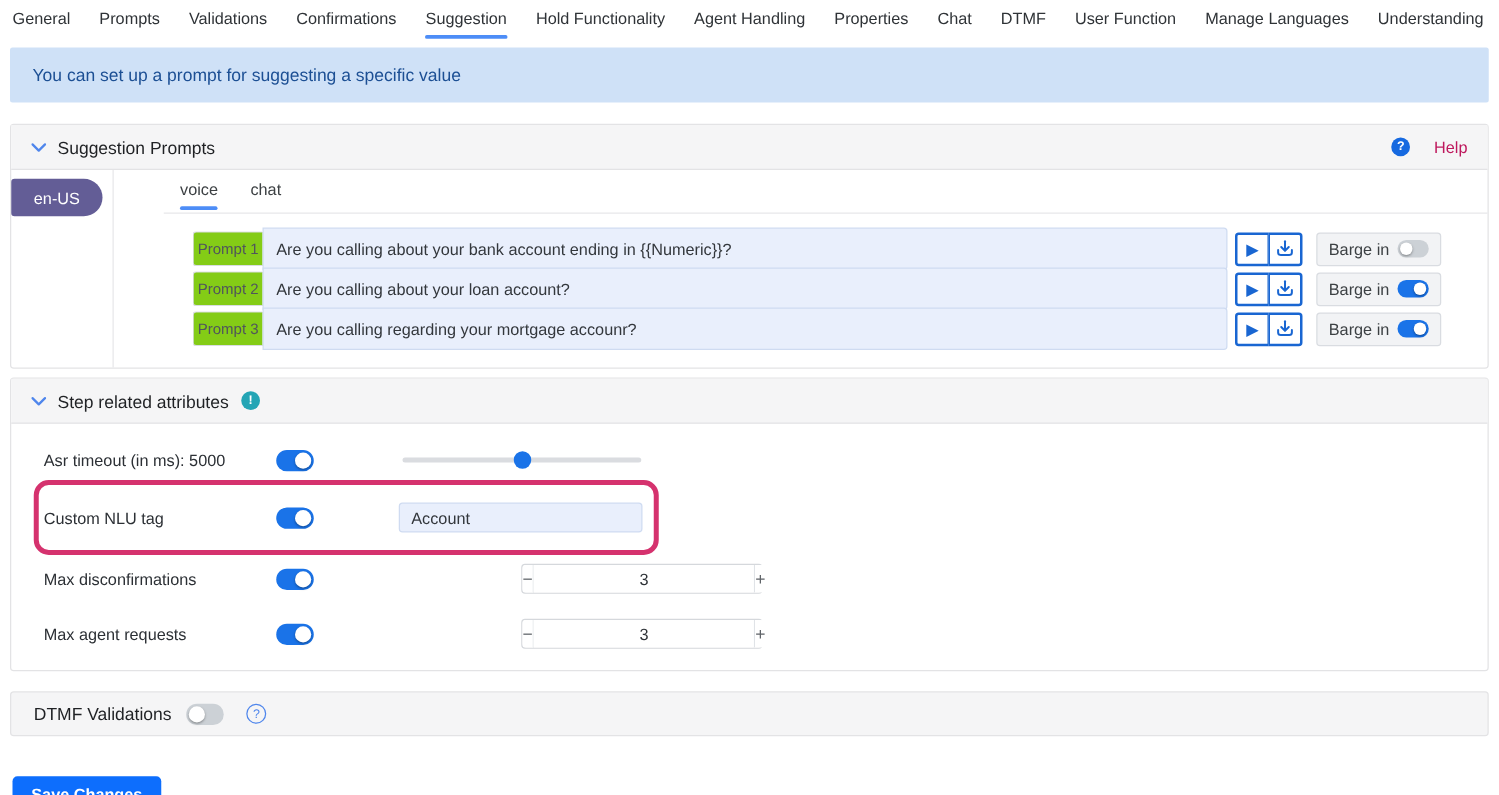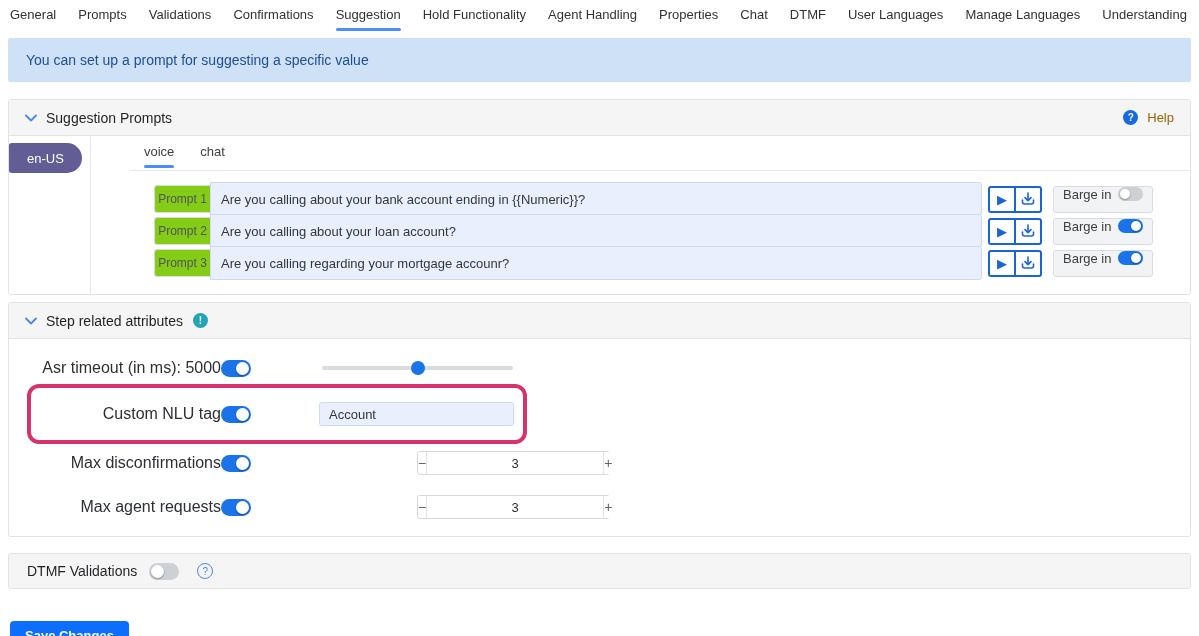--- a/index.html
+++ b/index.html
@@ -22,21 +22,21 @@
   .card { margin:0 8px; border:1px solid #e3e3e5; border-radius:3px; background:#fff; }
   .card-header { background:#f5f5f6; height:36px; display:flex; align-items:center;
          padding:0 16px; border-bottom:1px solid #e3e3e5; }
   .card-title { font-size:14px; color:#1f2124; margin-left:9px; }
   .chev { display:inline-flex; align-items:center; cursor:pointer; }
   .spacer { flex:1; }
   .circle-icon { width:15px; height:15px; border-radius:50%; color:#fff; font-size:10px;
          font-weight:bold; display:inline-flex; align-items:center; justify-content:center; }
   .help-circle { background:#1669e0; }
   .info-circle { background:#24a5b5; margin-left:10px; }
-  .help-label { font-size:13px; color:#a16207; margin-left:9px; cursor:pointer; }
+  .help-label { font-size:13px; color:#be185d; margin-left:19px; cursor:pointer; }
 
   .card1 { margin-top:17px; }
   .card1-body { display:flex; min-height:154px;gap:40px; }
   .lang-col { width:82px; border-right:1px solid #e8e8ea; }
   .lang-pill { margin-top:7px; width:73px; height:30px; background:#635d96; color:#fff;
          font-size:13px; display:flex; align-items:center; justify-content:center;
          border-radius:3px 17px 17px 3px; cursor:pointer; }
   .right-area { flex:1; }
   .mode-tabs { display:flex; height:35px; border-bottom:1px solid #e8e8ea; }
   .mode-tab { padding:8px 13px 0 13px; font-size:13px; color:#3c4043; cursor:pointer;
@@ -52,38 +52,38 @@
   .prompt-input { width:772px; height:28px; background:#e9effc; border:1px solid #cfdbf1;
          border-radius:0 3px 3px 0; font-size:13px; color:#33373c; padding:16px 10px;
          font-family:"Liberation Sans","DejaVu Sans",sans-serif; outline:none; }
   .av-group { display:flex; margin-left:6px; }
   .av-btn { width:27px; height:27px; background:#fff; border:2px solid #1966d2;
          display:flex; align-items:center; justify-content:center; cursor:pointer; }
   .av-btn.play { border-radius:3px 0 0 3px; border-right-width:1px; }
   .av-btn.download { border-radius:0 3px 3px 0; border-left-width:1px; }
   .play-glyph { color:#1966d2; font-size:13px; line-height:1; }
   .barge { margin-left:11px; height:27px; background:#f2f3f5; border:1px solid #d9dce1;
-         border-radius:3px; display:flex; align-items:flex-start; padding:0 9px; gap:7px;
+         border-radius:3px; display:flex; align-items:center; padding:0 9px; gap:7px;
          font-size:13px; color:#3c4043; }
 
   
   .switch { width:30px; height:17px; border-radius:9px; background:#ccd1d6;
          position:relative; cursor:pointer; flex:none; }
   .switch::after { content:""; position:absolute; width:13px; height:13px; border-radius:50%;
          background:#fff; top:2px; left:2px; box-shadow:0 1px 2px rgba(0,0,0,.35); }
   .switch.on { background:#1a73e8; }
   .switch.on::after { left:auto; right:2px; }
   .switch.sm { width:25px; height:14px; }
   .switch.sm::after { width:10px; height:10px; }
 
   
   .card2 { margin-top:7px; }
   .card2-body { padding:15px 0; }
   .attr-row { display:flex; align-items:center; height:28px; padding-left:26px; }
-  .attr-label { width:186px; font-size:16px; color:#2c3035;text-align:right; }
+  .attr-label { width:186px; font-size:13px; color:#2c3035; }
   .hl-box { margin:2px 0 5px 18px; width:500px; height:60px; border:4px solid #d5326e;
          border-radius:12px; display:flex; align-items:center; }
   .hl-box .attr-row { padding-left:4px; height:auto; flex:1; }
   .slider { margin-left:71px; width:191px; height:4px; background:#dadce0;
          border-radius:2px; position:relative; cursor:pointer; }
   .slider-thumb { position:absolute; left:50%; top:50%; transform:translate(-50%,-50%);
          width:14px; height:14px; border-radius:50%; background:#1a73e8; cursor:pointer; }
   .nlu-input { margin-left:68px; width:195px; height:24px; background:#e9effc;
          border:1px solid #cfdbf1; border-radius:3px; font-size:13px; color:#33373c;
          padding:0 9px; outline:none; font-family:Liberation Sans, sans-serif; }
@@ -122,21 +122,21 @@
   <div class="tab">General</div>
   <div class="tab">Prompts</div>
   <div class="tab">Validations</div>
   <div class="tab">Confirmations</div>
   <div class="tab active">Suggestion</div>
   <div class="tab">Hold Functionality</div>
   <div class="tab">Agent Handling</div>
   <div class="tab">Properties</div>
   <div class="tab">Chat</div>
   <div class="tab">DTMF</div>
-  <div class="tab">User Languages</div>
+  <div class="tab">User Function</div>
   <div class="tab">Manage Languages</div>
   <div class="tab">Understanding</div>
 </div>
 
 
 <div class="banner">
   <span>You can set up a prompt for suggesting a specific value</span>
 </div>
 
 

